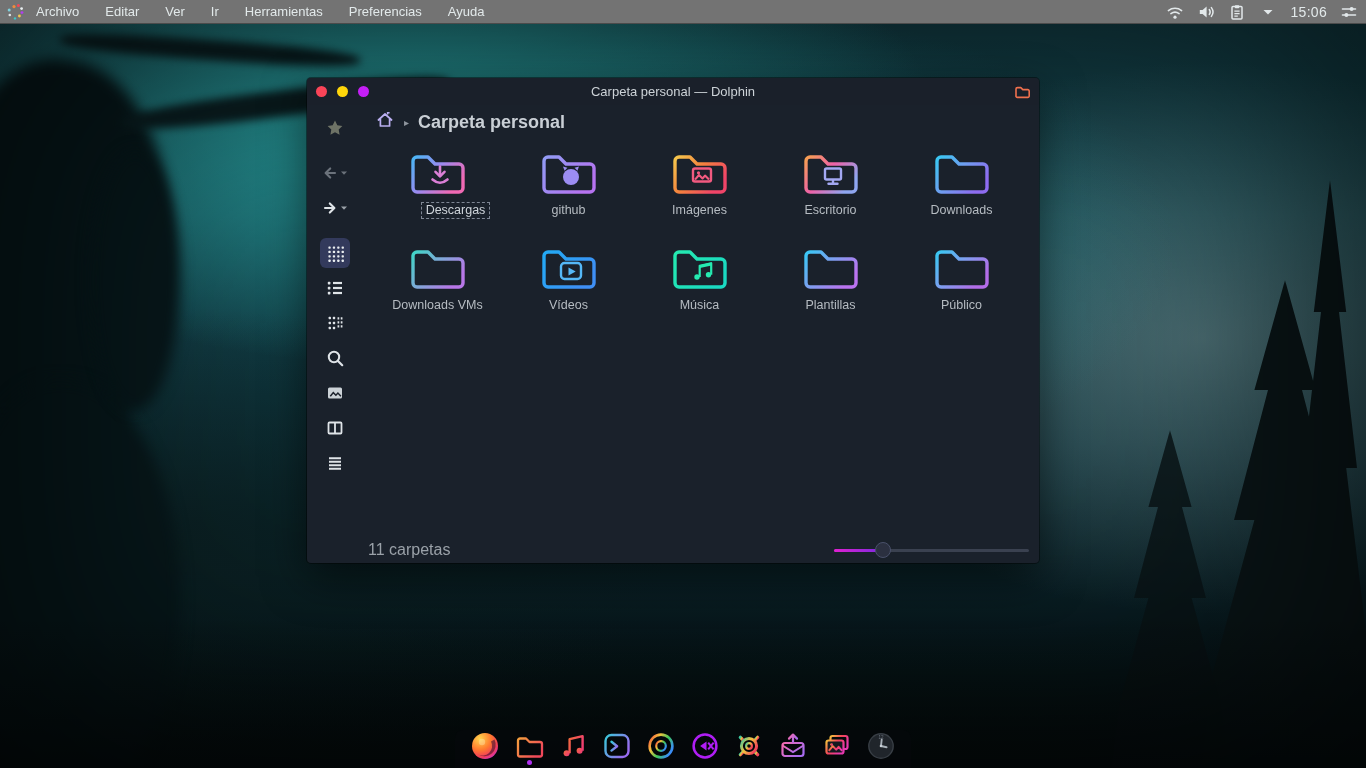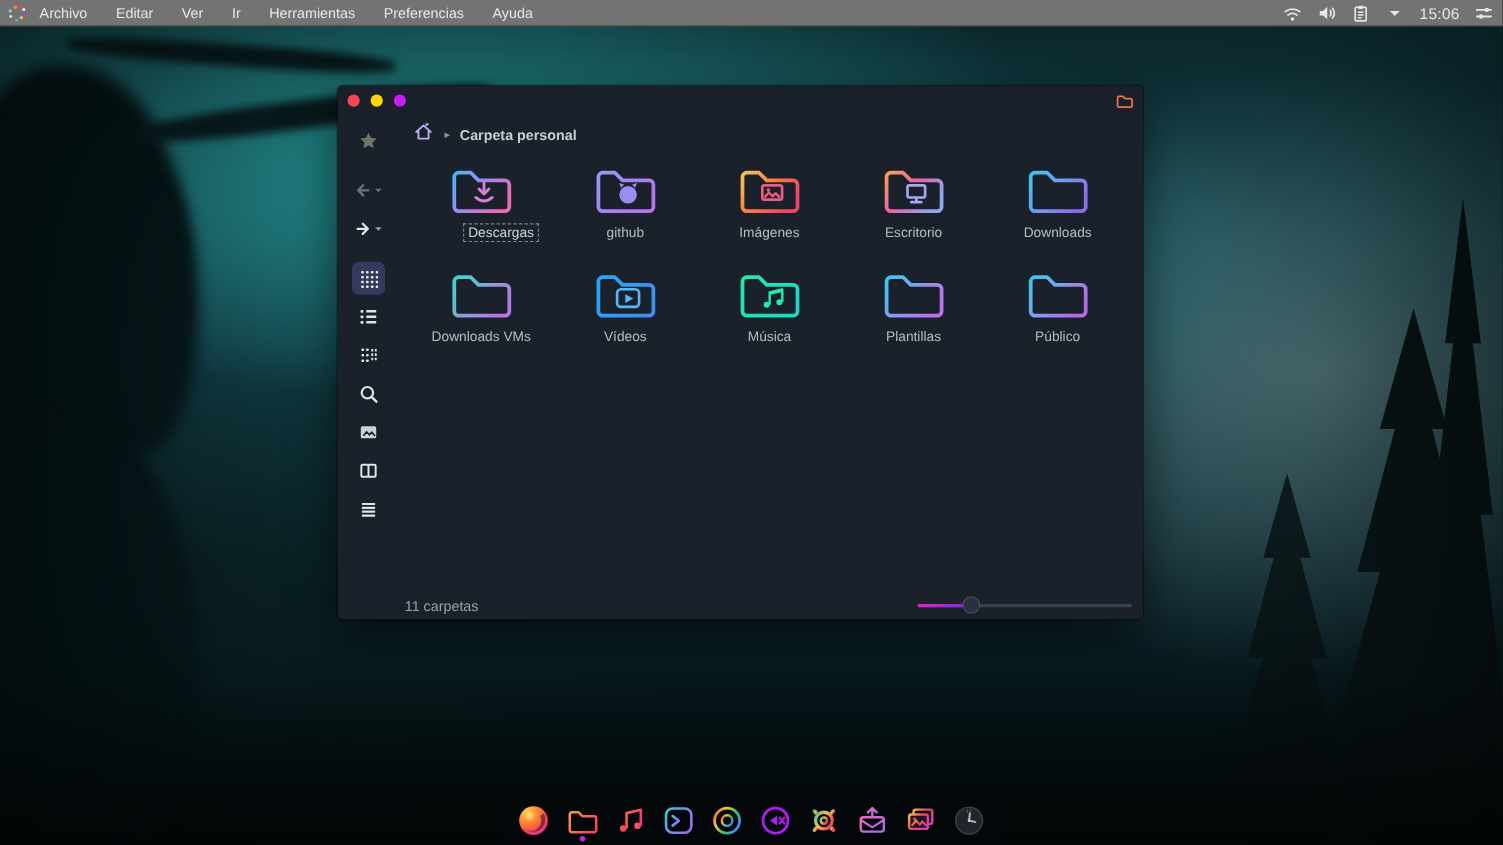--- a/index.html
+++ b/index.html
@@ -50,29 +50,29 @@
   .light.max{background:#c41ef5;}
   .wtitle{position:absolute;left:0;right:0;text-align:center;color:#ccd2d7;font-size:13px;pointer-events:none;}
   .appic{margin-left:auto;margin-right:9px;display:flex;z-index:2;}
   .wbody{flex:1;display:flex;min-height:0;}
   .sidebar{width:55px;flex:0 0 auto;display:flex;flex-direction:column;align-items:center;padding-top:8px;}
   .sbtn{width:30px;height:30px;border-radius:6px;display:flex;align-items:center;justify-content:center;gap:1px;margin-bottom:5px;cursor:pointer;}
   .sbtn.active{background:#333a5c;}
   .sbtn.gap1{margin-top:10px;}
   .mainarea{flex:1;display:flex;flex-direction:column;min-width:0;}
   .breadcrumb{height:34px;display:flex;align-items:center;padding-left:13px;gap:9px;flex:0 0 auto;}
-  .bc-label{color:#c9cfd5;font-size:13px;font-weight:bold;}
+  .bc-label{color:#c9cfd5;font-size:18px;font-weight:bold;}
   .bc-sep{color:#8f969e;font-size:10px;}
   .grid{flex:1;display:grid;grid-template-columns:repeat(5,131px);grid-auto-rows:95px;
     padding:6px 0 0 10px;align-content:start;}
   .fitem{display:flex;flex-direction:column;align-items:center;justify-content:flex-start;cursor:pointer;}
   .flabel{margin-top:1px;font-size:12.5px;color:#b6bcc2;line-height:15px;padding:0 4px;border:1px dashed transparent;white-space:nowrap;}
   .flabel.selected{border-color:#7e8694;color:#ced4da;margin-left:36px;}
   .statusbar{height:26px;flex:0 0 auto;display:flex;align-items:center;padding:0 10px 0 6px;}
-  .statustext{color:#9aa1a8;font-size:13px;}
+  .statustext{color:#9aa1a8;font-size:16px;}
   .slider{margin-left:auto;width:195px;height:16px;position:relative;display:flex;align-items:center;cursor:pointer;}
   .slider .track{width:100%;height:3px;border-radius:2px;background:#3a4150;}
   .slider .fill{position:absolute;left:0;height:3px;border-radius:2px;
     background:linear-gradient(90deg,#e020d0,#7a2be0);}
   .slider .handle{position:absolute;top:0;width:16px;height:16px;border-radius:50%;
     background:#2b3040;border:1.5px solid #49506a;box-sizing:border-box;}
   
   .dock{position:absolute;left:0;bottom:0;width:100%;height:40px;display:flex;
     align-items:center;justify-content:center;gap:14px;z-index:40;}
   .dock::before{content:"";position:absolute;left:455px;right:455px;top:2px;bottom:0;
@@ -155,20 +155,21 @@
     </div>
 </div>
 
 <div class="window">
   <div class="titlebar">
     <div class="lights">
       <span class="light close"></span>
       <span class="light min"></span>
       <span class="light max"></span>
     </div>
+    <div class="wtitle">Carpeta personal — Dolphin</div>
     <span class="appic">
         <svg width="16" height="16" viewBox="0 0 16 16" fill="none" xmlns="http://www.w3.org/2000/svg">
           <path d="M2 5 a1.4 1.4 0 0 1 1.4 -1.4 h3.4 l2 2 h5 a1.4 1.4 0 0 1 1.4 1.4 v5 a1.4 1.4 0 0 1 -1.4 1.4 H3.4 A1.4 1.4 0 0 1 2 11.6 z" stroke="#f0704e" stroke-width="1.6" stroke-linejoin="round"></path>
         </svg>
       </span>
   </div>
   <div class="wbody">
     <div class="sidebar">
         <div class="sbtn">
           <svg width="18" height="18" viewBox="0 0 18 18" fill="none" xmlns="http://www.w3.org/2000/svg">

